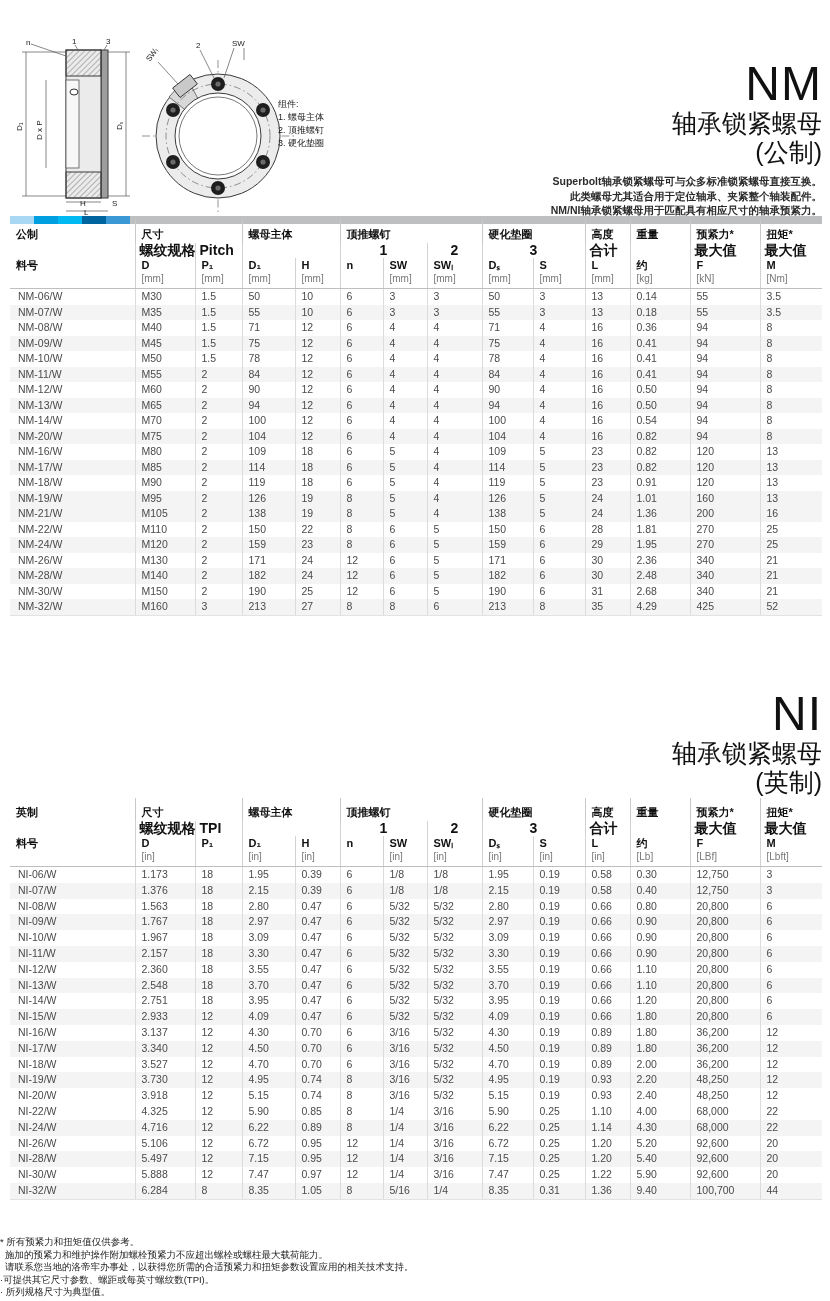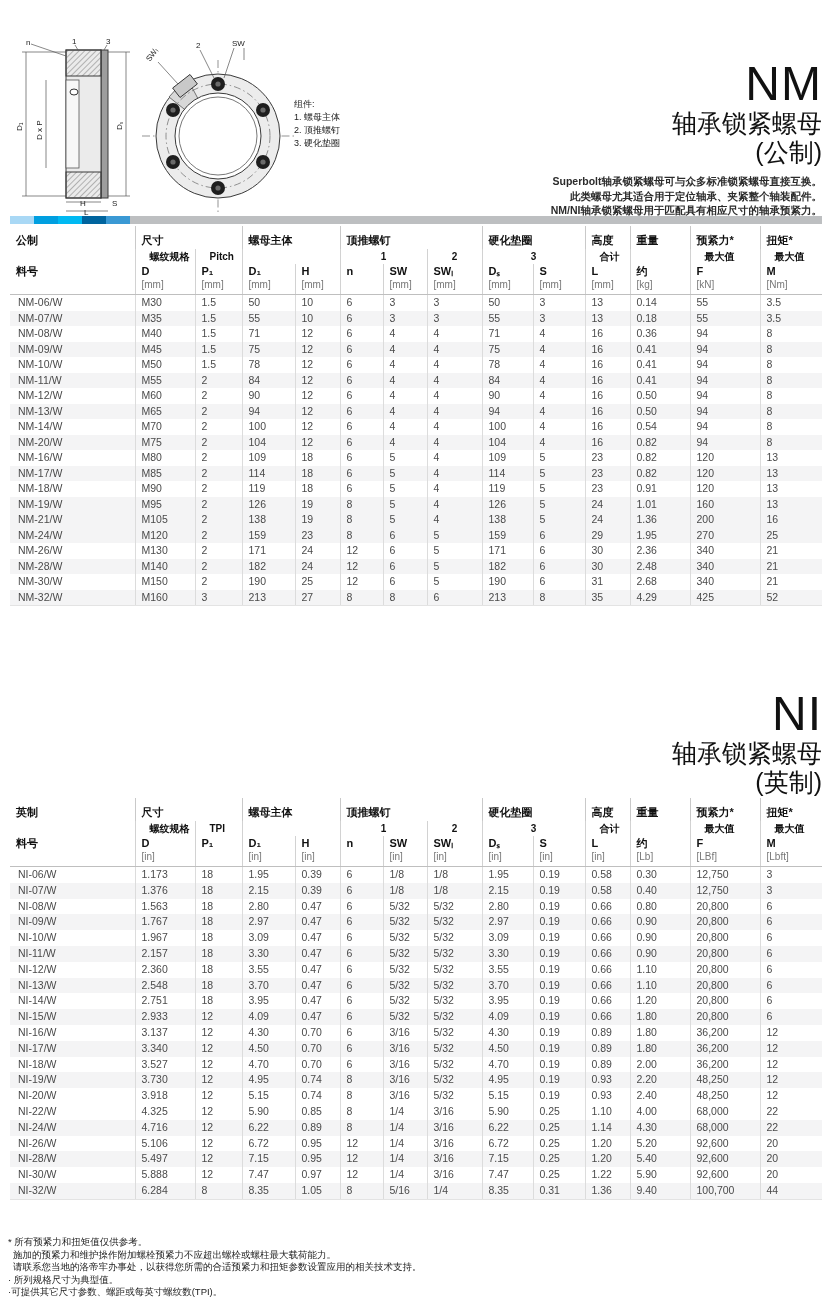--- a/index.html
+++ b/index.html
@@ -4,59 +4,59 @@
 <style>
   html,body{margin:0;padding:0;background:#e9e9e9;}
   .page{position:relative;width:830px;height:1301px;margin:0 auto;background:#ffffff;
         font-family:"Liberation Sans",sans-serif;color:#1a1a1a;overflow:hidden;}
 
   
   .drawings{position:absolute;left:14px;top:36px;width:540px;height:180px;}
   .drawings svg{position:absolute;top:0;}
   #xsec{left:0;}
   #front{left:122px;}
-  .legend{position:absolute;left:280px;top:62px;font-size:9px;line-height:13px;color:#222;}
+  .legend{position:absolute;left:264px;top:62px;font-size:9px;line-height:13px;color:#222;}
 
   svg text{font-family:"Liberation Sans",sans-serif;font-size:8px;fill:#222;}
   .dimline{stroke:#555;stroke-width:0.7;}
   .edge{stroke:#3a3a3a;stroke-width:1;}
 
   
   .title-block{position:absolute;right:8px;text-align:right;width:430px;}
   #nm-title{top:52px;}
   #ni-title{top:682px;}
   .big-title{font-size:48px;line-height:50px;font-weight:300;letter-spacing:1px;color:#111;margin-top:7px;}
   .sub-title{font-size:25px;line-height:29px;font-weight:300;color:#111;}
   .desc{margin-top:7px;font-size:10.5px;line-height:14.5px;font-weight:bold;color:#2b2b2b;}
 
   
   .accent-bar{position:absolute;left:10px;top:216px;width:812px;height:8px;display:flex;}
   .accent-bar .seg{width:24px;height:8px;}
   .accent-bar .rest{flex:1;height:8px;}
 
   
   table.dtable{position:absolute;left:10px;width:812px;border-collapse:collapse;table-layout:fixed;}
-  #nm-table{top:226px;}
+  #nm-table{top:220px;}
   #ni-table{top:798px;}
   .dtable th,.dtable td{text-align:left;white-space:nowrap;overflow:hidden;}
   .dtable tr>*:first-child{border-left:none !important;}
   th.g{font-weight:bold;font-size:11px;color:#111;padding:7px 0 1px 6px;border-left:1px solid #c9c9c9;}
-  th.l2{font-weight:bold;font-size:10px;color:#111;padding:0 0 0 14px;border-left:1px solid #d2d2d2;line-height:15px;}
+  th.l2{font-weight:bold;font-size:14px;color:#111;padding:0 0 0 4px;border-left:1px solid #d2d2d2;line-height:15px;}
   th.c{text-align:center;padding-left:0;}
   th.sym{font-weight:bold;font-size:11px;color:#111;padding:0 0 0 6px;border-left:1px solid #d2d2d2;line-height:15px;}
   th.unit{font-weight:normal;font-size:10px;color:#777;padding:0 0 3px 6px;border-left:1px solid #d2d2d2;
           border-bottom:1px solid #bfbfbf;line-height:12px;}
   .dtable td{font-size:10.5px;color:#4a4a4a;padding:0 0 0 6px;border-left:1px solid #dcdcdc;line-height:15.5px;}
   #ni-table td{line-height:15.8px;}
   .dtable td.first{padding-left:8px;color:#4a4a4a;}
   .dtable tbody tr.alt{background:#f4f4f5;}
   .dtable tbody tr:last-child td{border-bottom:1px solid #e3e3e3;}
 
   
-  .footnotes{position:absolute;left:8px;top:1236px;font-size:9.5px;line-height:12.5px;color:#222;}
+  .footnotes{position:absolute;left:0;top:1236px;font-size:9.5px;line-height:12.5px;color:#222;}
   .footnotes .ind{padding-left:5px;}
 </style>
 </head>
 <body>
 
 <div class="page">
 
   <div class="drawings">
 
     <svg id="xsec" width="120" height="180" viewBox="0 0 120 180">
@@ -475,20 +475,36 @@
           <td>8</td>
           <td>5</td>
           <td>4</td>
           <td>138</td>
           <td>5</td>
           <td>24</td>
           <td>1.36</td>
           <td>200</td>
           <td>16</td>
         </tr>
+        <tr>
+          <td class="first">NM-22/W</td>
+          <td>M110</td>
+          <td>2</td>
+          <td>150</td>
+          <td>22</td>
+          <td>8</td>
+          <td>6</td>
+          <td>5</td>
+          <td>150</td>
+          <td>6</td>
+          <td>28</td>
+          <td>1.81</td>
+          <td>270</td>
+          <td>25</td>
+        </tr>
         <tr class="alt">
           <td class="first">NM-24/W</td>
           <td>M120</td>
           <td>2</td>
           <td>159</td>
           <td>23</td>
           <td>8</td>
           <td>6</td>
           <td>5</td>
           <td>159</td>
@@ -983,17 +999,17 @@
           <td>100,700</td>
           <td>44</td>
         </tr>
       </tbody>
     </table>
 
   <div class="footnotes">
     <div>* 所有预紧力和扭矩值仅供参考。</div>
     <div class="ind">施加的预紧力和维护操作附加螺栓预紧力不应超出螺栓或螺柱最大载荷能力。</div>
     <div class="ind">请联系您当地的洛帝牢办事处，以获得您所需的合适预紧力和扭矩参数设置应用的相关技术支持。</div>
+    <div>·可提供其它尺寸参数、螺距或每英寸螺纹数(TPI)。</div>
     <div>· 所列规格尺寸为典型值。</div>
-    <div>·可提供其它尺寸参数、螺距或每英寸螺纹数(TPI)。</div>
   </div>
 
 </div>
 
 </body></html>

